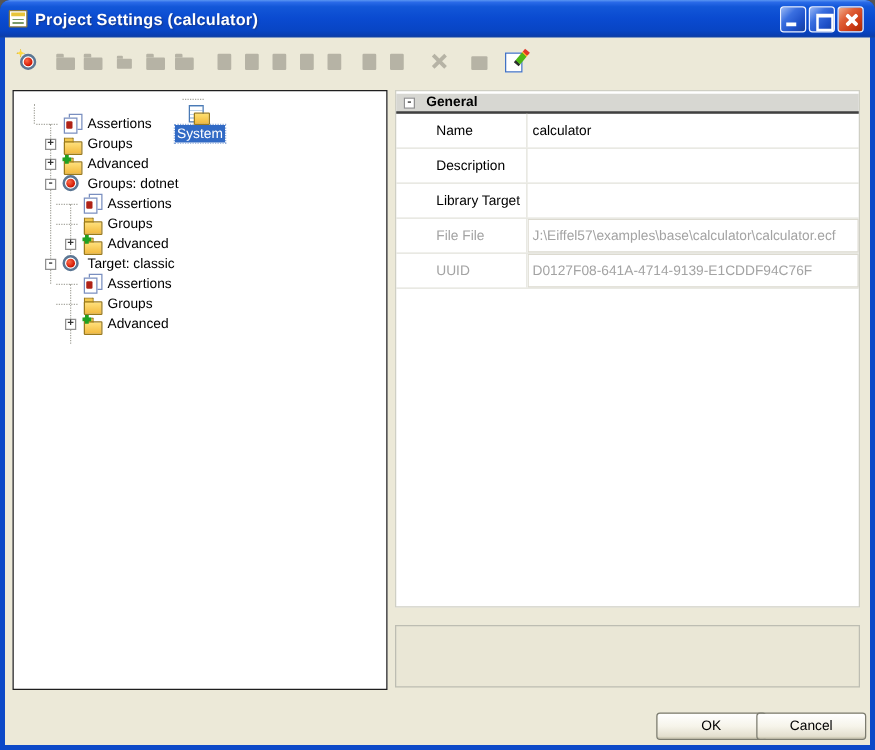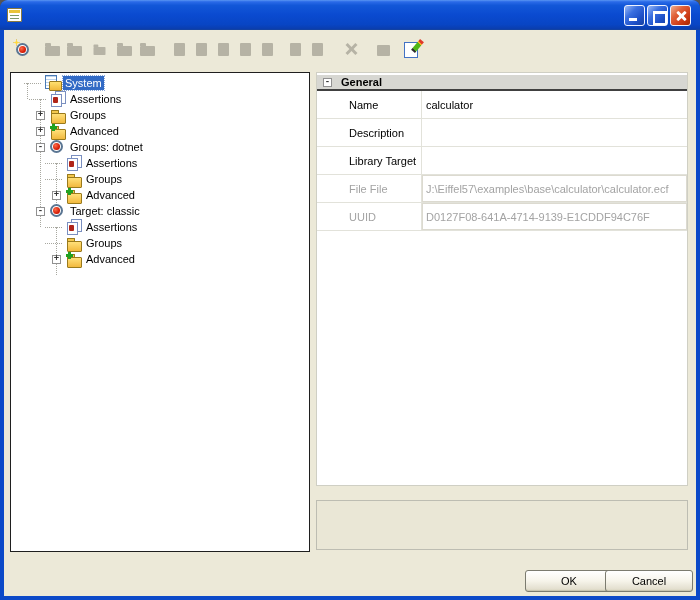--- a/index.html
+++ b/index.html
@@ -60,21 +60,21 @@
   .sil-box { width:13px; height:11px; background:#b6b3a5; border-radius:1px; margin-top:2px; }
   .tb.i-edit::before { content:""; position:absolute; left:2px; top:3px; width:12px; height:14px;
     background:#fff; border:1px solid #4272c4; }
   .tb.i-edit i { position:absolute; right:2px; top:0; width:5px; height:14px; transform:rotate(40deg); z-index:2;
     background:linear-gradient(180deg,#e0392a 0 20%,#f5a623 20% 30%,#4eb617 30% 85%,#2e2e2e 85%); }
 
   
   .tree { position:absolute; left:6px; top:42px; width:300px; height:480px;
     background:#fff; border:1px solid #1f1f1f; padding-top:2px; font-size:11px; color:#000; overflow:hidden; }
   .trow { position:relative; display:flex; align-items:center; height:16px; white-space:nowrap; z-index:2; }
-  .lvl0 { padding-left:20px; } .lvl1 { padding-left:25px; } .lvl2 { padding-left:41px; }
+  .lvl0 { padding-left:0;flex-direction:column; } .lvl1 { padding-left:25px; } .lvl2 { padding-left:41px; }
   .exp { flex:none; width:9px; height:9px; border:1px solid #919191; background:#fff; margin-right:5px;
     font:bold 9px/7px "Liberation Mono", monospace; text-align:center; color:#333; }
   .exp.stub { border:none; background:transparent; position:relative; color:transparent; }
   .exp.stub::after { content:""; position:absolute; left:-7px; right:-1px; top:4px; border-top:1px dotted #a8a8a0; }
   .ticon { flex:none; position:relative; width:16px; height:16px; margin-right:2px; }
   .tlabel { padding:1px 2px; }
   .trow.selected .tlabel { background:#316ac5; color:#fff; outline:1px dotted #8aa8d8; }
 
   .t-target .bullseye { position:absolute; left:0; top:1px; }
   .t-system::before { content:""; position:absolute; left:0; top:0; width:10px; height:12px;
@@ -120,20 +120,21 @@
     box-shadow:inset 0 -1px 0 #c8c4b0; cursor:default; }
   .btn.ok { left:521px; } .btn.cancel { left:601px; }
 </style>
 </head>
 <body>
 
 <div class="window">
 
   <div class="titlebar">
     <span class="tbar-icon"></span>
+    <span class="title-text">Project Settings (calculator)</span>
     <div class="wcontrols">
       <span class="wbtn bluebtn min"></span>
       <span class="wbtn bluebtn max"></span>
       <span class="wbtn redbtn close"></span>
     </div>
   </div>
 
   <div class="client">
 
     <div class="toolbar">

